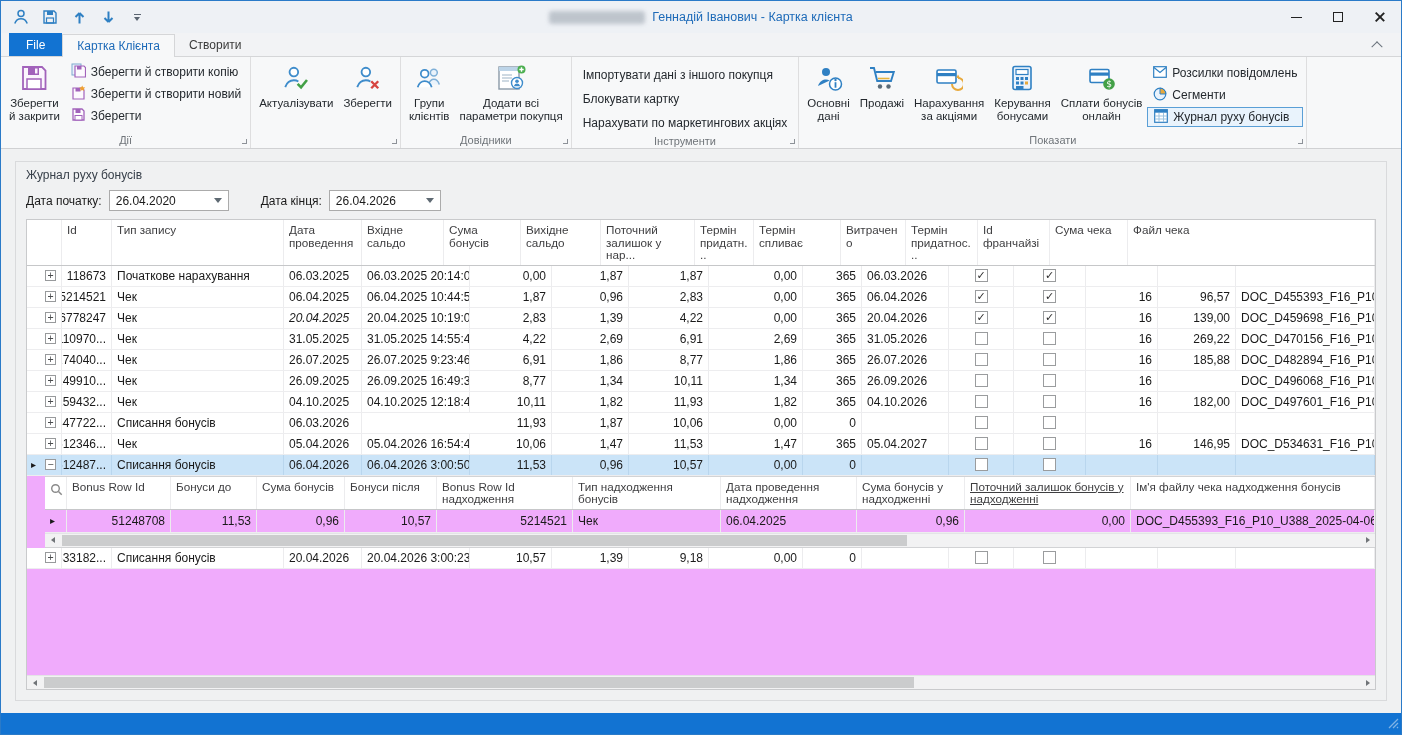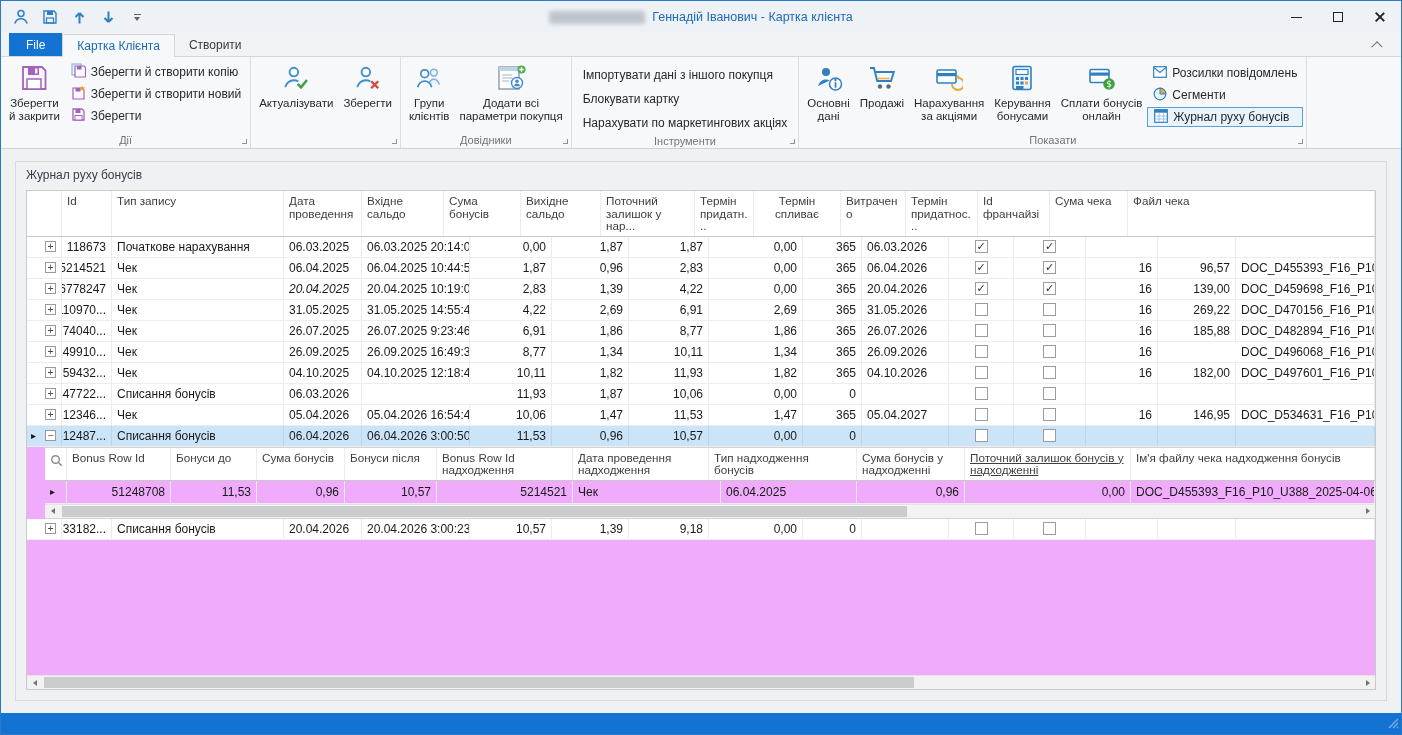--- a/index.html
+++ b/index.html
@@ -402,33 +402,46 @@
           <span class="launcher"></span>
         </div>
     </div>
 
     <div class="rfill"></div>
   </div>
 
   <div class="content">
     <div class="groupbox">
       <div class="gb-title">Журнал руху бонусів</div>
+      <div class="filters">
+        <span class="flabel">Дата початку:</span>
+        <div class="combo">
+          <span class="combo-val">26.04.2020</span>
+          <span class="combo-arrow"></span>
+        </div>
+        <span class="fgap"></span>
+        <span class="flabel">Дата кінця:</span>
+        <div class="combo" style="width:112px;">
+          <span class="combo-val">26.04.2026</span>
+          <span class="combo-arrow"></span>
+        </div>
+      </div>
       <div class="grid">
           <div class="ghead">
             <div class="gc ind"></div>
             <div class="gc exp"></div>
             <div class="gc hc" style="width: 50px; flex: 0 0 50px;">Id</div>
             <div class="gc hc" style="width: 172px; flex: 0 0 172px;">Тип запису</div>
             <div class="gc hc" style="width: 78px; flex: 0 0 78px;">Дата проведення</div>
             <div class="gc hc" style="width: 82px; flex: 0 0 82px;">Вхідне сальдо</div>
             <div class="gc hc" style="width: 77px; flex: 0 0 77px;">Сума бонусів</div>
             <div class="gc hc" style="width: 80px; flex: 0 0 80px;">Вихідне сальдо</div>
             <div class="gc hc" style="width: 94px; flex: 0 0 94px;">Поточний залишок у нар...</div>
             <div class="gc hc" style="width: 59px; flex: 0 0 59px;">Термін придатн...</div>
-            <div class="gc hc" style="width: 87px; flex: 0 0 87px; text-align: center;">Термін спливає</div>
+            <div class="gc hc" style="width: 87px; flex: 0 0 87px;">Термін спливає</div>
             <div class="gc hc" style="width: 65px; flex: 0 0 65px;">Витрачено</div>
             <div class="gc hc" style="width: 72px; flex: 0 0 72px;">Термін придатнос...</div>
             <div class="gc hc" style="width: 72px; flex: 0 0 72px;">Id франчайзі</div>
             <div class="gc hc" style="width: 78px; flex: 0 0 78px;">Сума чека</div>
             <div class="gc hc" style="flex: 1 1 auto; min-width: 100px; text-align: right;">Файл чека</div>
           </div>
           <div class="grow">
             <div class="gc ind"></div>
             <div class="gc exp">
               <div class="expbox">+</div>
@@ -686,22 +699,22 @@
                 <span class="srch"><svg width="13" height="13" viewBox="0 0 13 13">
                     <circle cx="5.5" cy="5.5" r="3.8" fill="none" stroke="#8a8a8a" stroke-width="1.4"></circle>
                     <path d="M8.5 8.5l3.2 3.2" stroke="#8a8a8a" stroke-width="1.5"></path>
                   </svg></span>
               </div>
               <div class="gc hc" style="width: 104px; flex: 0 0 104px;">Bonus Row Id</div>
               <div class="gc hc" style="width: 86px; flex: 0 0 86px;">Бонуси до</div>
               <div class="gc hc" style="width: 88px; flex: 0 0 88px;">Сума бонусів</div>
               <div class="gc hc" style="width: 92px; flex: 0 0 92px;">Бонуси після</div>
               <div class="gc hc" style="width: 136px; flex: 0 0 136px;">Bonus Row Id надходження</div>
+              <div class="gc hc" style="width: 148px; flex: 0 0 148px;">Тип надходження бонусів</div>
               <div class="gc hc" style="width: 136px; flex: 0 0 136px;">Дата проведення надходження</div>
-              <div class="gc hc" style="width: 148px; flex: 0 0 148px;">Тип надходження бонусів</div>
               <div class="gc hc" style="width: 108px; flex: 0 0 108px;">Сума бонусів у надходженні</div>
               <div class="gc hc" style="width: 166px; flex: 0 0 166px; text-decoration: underline;">Поточний залишок бонусів у надходженні</div>
               <div class="gc hc" style="flex: 1 1 auto; min-width: 100px;">Ім'я файлу чека надходження бонусів</div>
             </div>
             <div class="drow">
               <div class="gc" style="width: 22px; flex: 0 0 22px;">
                 <div class="arrow">▸</div>
               </div>
               <div class="gc r" style="width: 104px; flex: 0 0 104px;">51248708</div>
               <div class="gc r" style="width: 86px; flex: 0 0 86px;">11,53</div>

